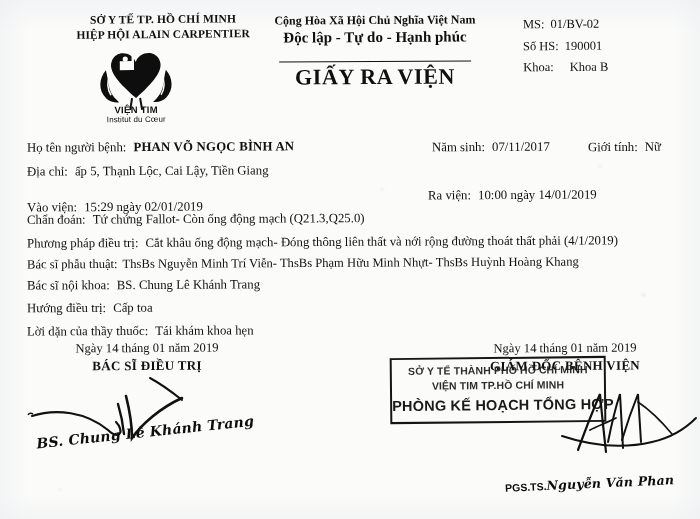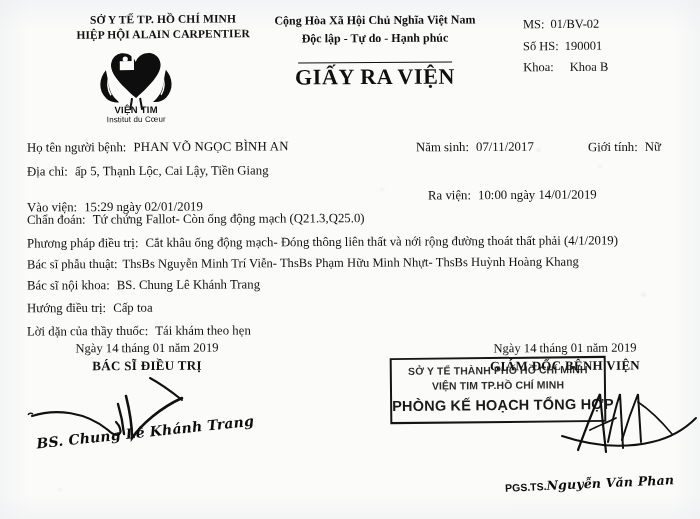--- a/index.html
+++ b/index.html
@@ -55,21 +55,21 @@
     width: 250px;
     text-align: center;
     transform: rotate(-0.35deg);
   }
   .hdr-center .l1 {
     font-size: 12px;
     font-weight: bold;
     line-height: 16px;
   }
   .hdr-center .l2 {
-    font-size: 12px;
+    font-size: 15px;
     font-weight: bold;
     line-height: 16px;
     display: inline-block;
     border-bottom: 1.4px solid #111;
     padding: 0 4px 16px 4px;
   }
   .doc-title {
     position: absolute;
     left: 250px;
     top: 64px;
@@ -122,21 +122,21 @@
 
   
   .field {
     position: absolute;
     font-size: 12.8px;
     white-space: nowrap;
     transform: rotate(-0.3deg);
   }
   .field .lbl { }
   .field .val { margin-left: 7px; }
-  .val.bold { font-weight: normal; letter-spacing: .2px; text-align: right; }
+  .val.bold { font-weight: bold; letter-spacing: .2px; text-align: right; }
 
   
   .sig {
     position: absolute;
     text-align: center;
     transform: rotate(-0.35deg);
   }
   .sig .date {
     font-size: 12.6px;
     line-height: 17px;
@@ -262,21 +262,21 @@
       <path d="M56 50 L54 62" stroke="#0e0e0e" stroke-width="2" fill="none"></path>
       <path d="M64 50 L66 62" stroke="#0e0e0e" stroke-width="2" fill="none"></path>
     </svg>
     <div class="logo-cap1">VIỆN TIM</div>
     <div class="logo-cap2">Institut du Cœur</div>
   </div>
 
   <div class="field" style="left:27px; top:140px;">
     <span class="lbl">Họ tên người bệnh:</span><span class="val bold">PHAN VÕ NGỌC BÌNH AN</span>
   </div>
-  <div class="field" style="left:416px; top:140px;">
+  <div class="field" style="left:432px; top:140px;">
     <span class="lbl">Năm sinh:</span><span class="val">07/11/2017</span>
   </div>
   <div class="field" style="left:588px; top:140px;">
     <span class="lbl">Giới tính:</span><span class="val">Nữ</span>
   </div>
 
   <div class="field" style="left:27px; top:164px;">
     <span class="lbl">Địa chỉ:</span><span class="val">ấp 5, Thạnh Lộc, Cai Lậy, Tiền Giang</span>
   </div>
 
@@ -301,21 +301,21 @@
 
   <div class="field" style="left:27px; top:278px;">
     <span class="lbl">Bác sĩ nội khoa:</span><span class="val">BS. Chung Lê Khánh Trang</span>
   </div>
 
   <div class="field" style="left:27px; top:301px;text-align:center;">
     <span class="lbl">Hướng điều trị:</span><span class="val">Cấp toa</span>
   </div>
 
   <div class="field" style="left:27px; top:324px;">
-    <span class="lbl">Lời dặn của thầy thuốc:</span><span class="val">Tái khám theo hẹn</span>
+    <span class="lbl">Lời dặn của thầy thuốc:</span><span class="val">Tái khám khoa hẹn</span>
   </div>
 
   <div class="sig sig-left">
     <div class="date">Ngày 14 tháng 01 năm 2019</div>
     <div class="role">BÁC SĨ ĐIỀU TRỊ</div>
   </div>
 
   <svg class="ink" style="left:20px; top:368px;" width="270" height="80" viewBox="0 0 270 80">
     <path d="M130 10 C141 16, 152 24, 162 32" stroke="#111" stroke-width="2" fill="none" stroke-linecap="round"></path>
     <path d="M12 48 C36 40, 66 44, 88 62 C92 66, 96 68, 99 66 C102 64, 100 58, 96 54" stroke="#111" stroke-width="2.2" fill="none" stroke-linecap="round"></path>

